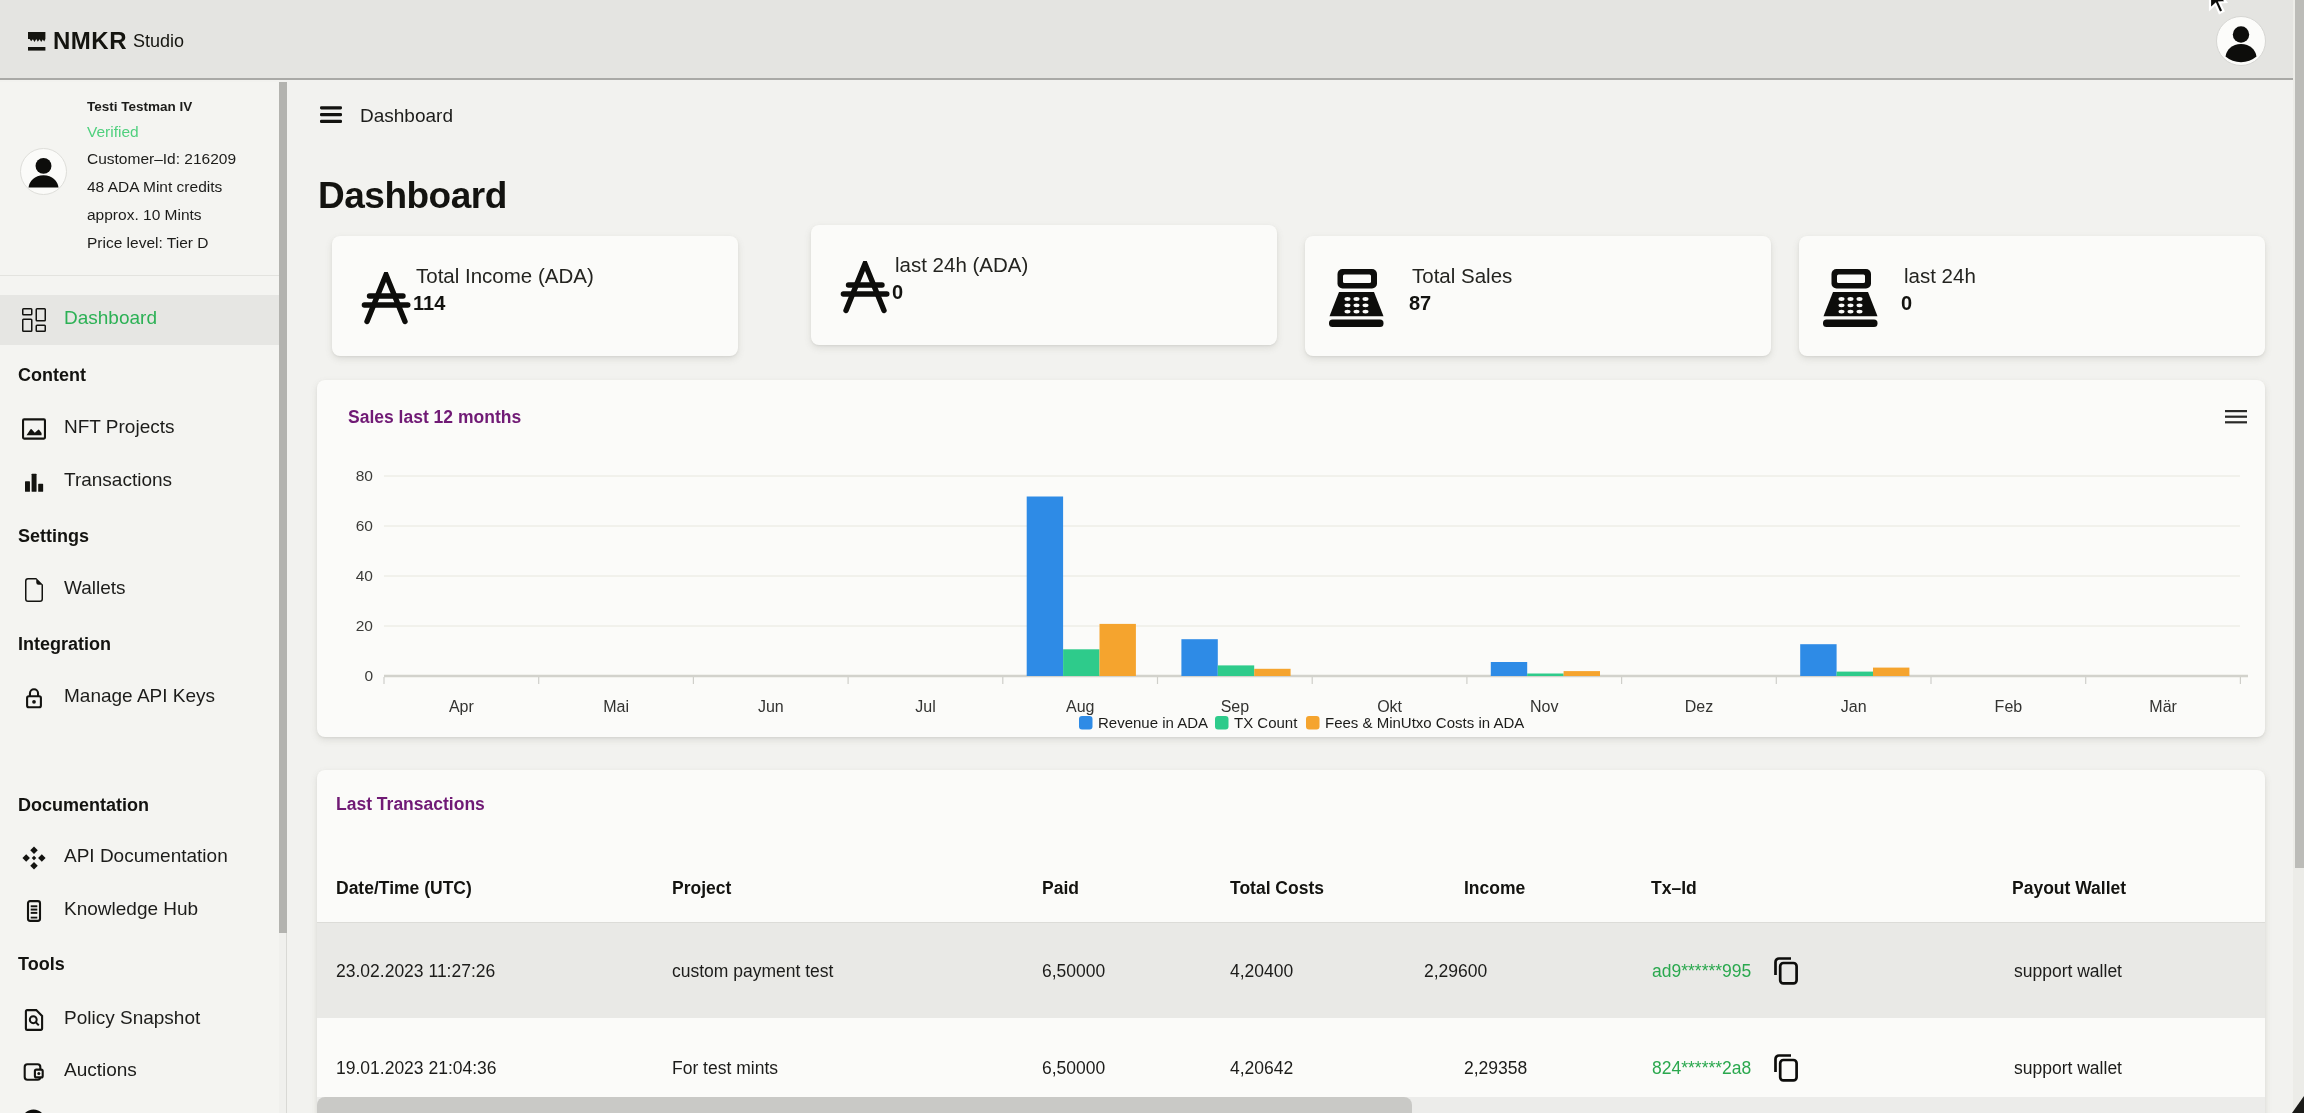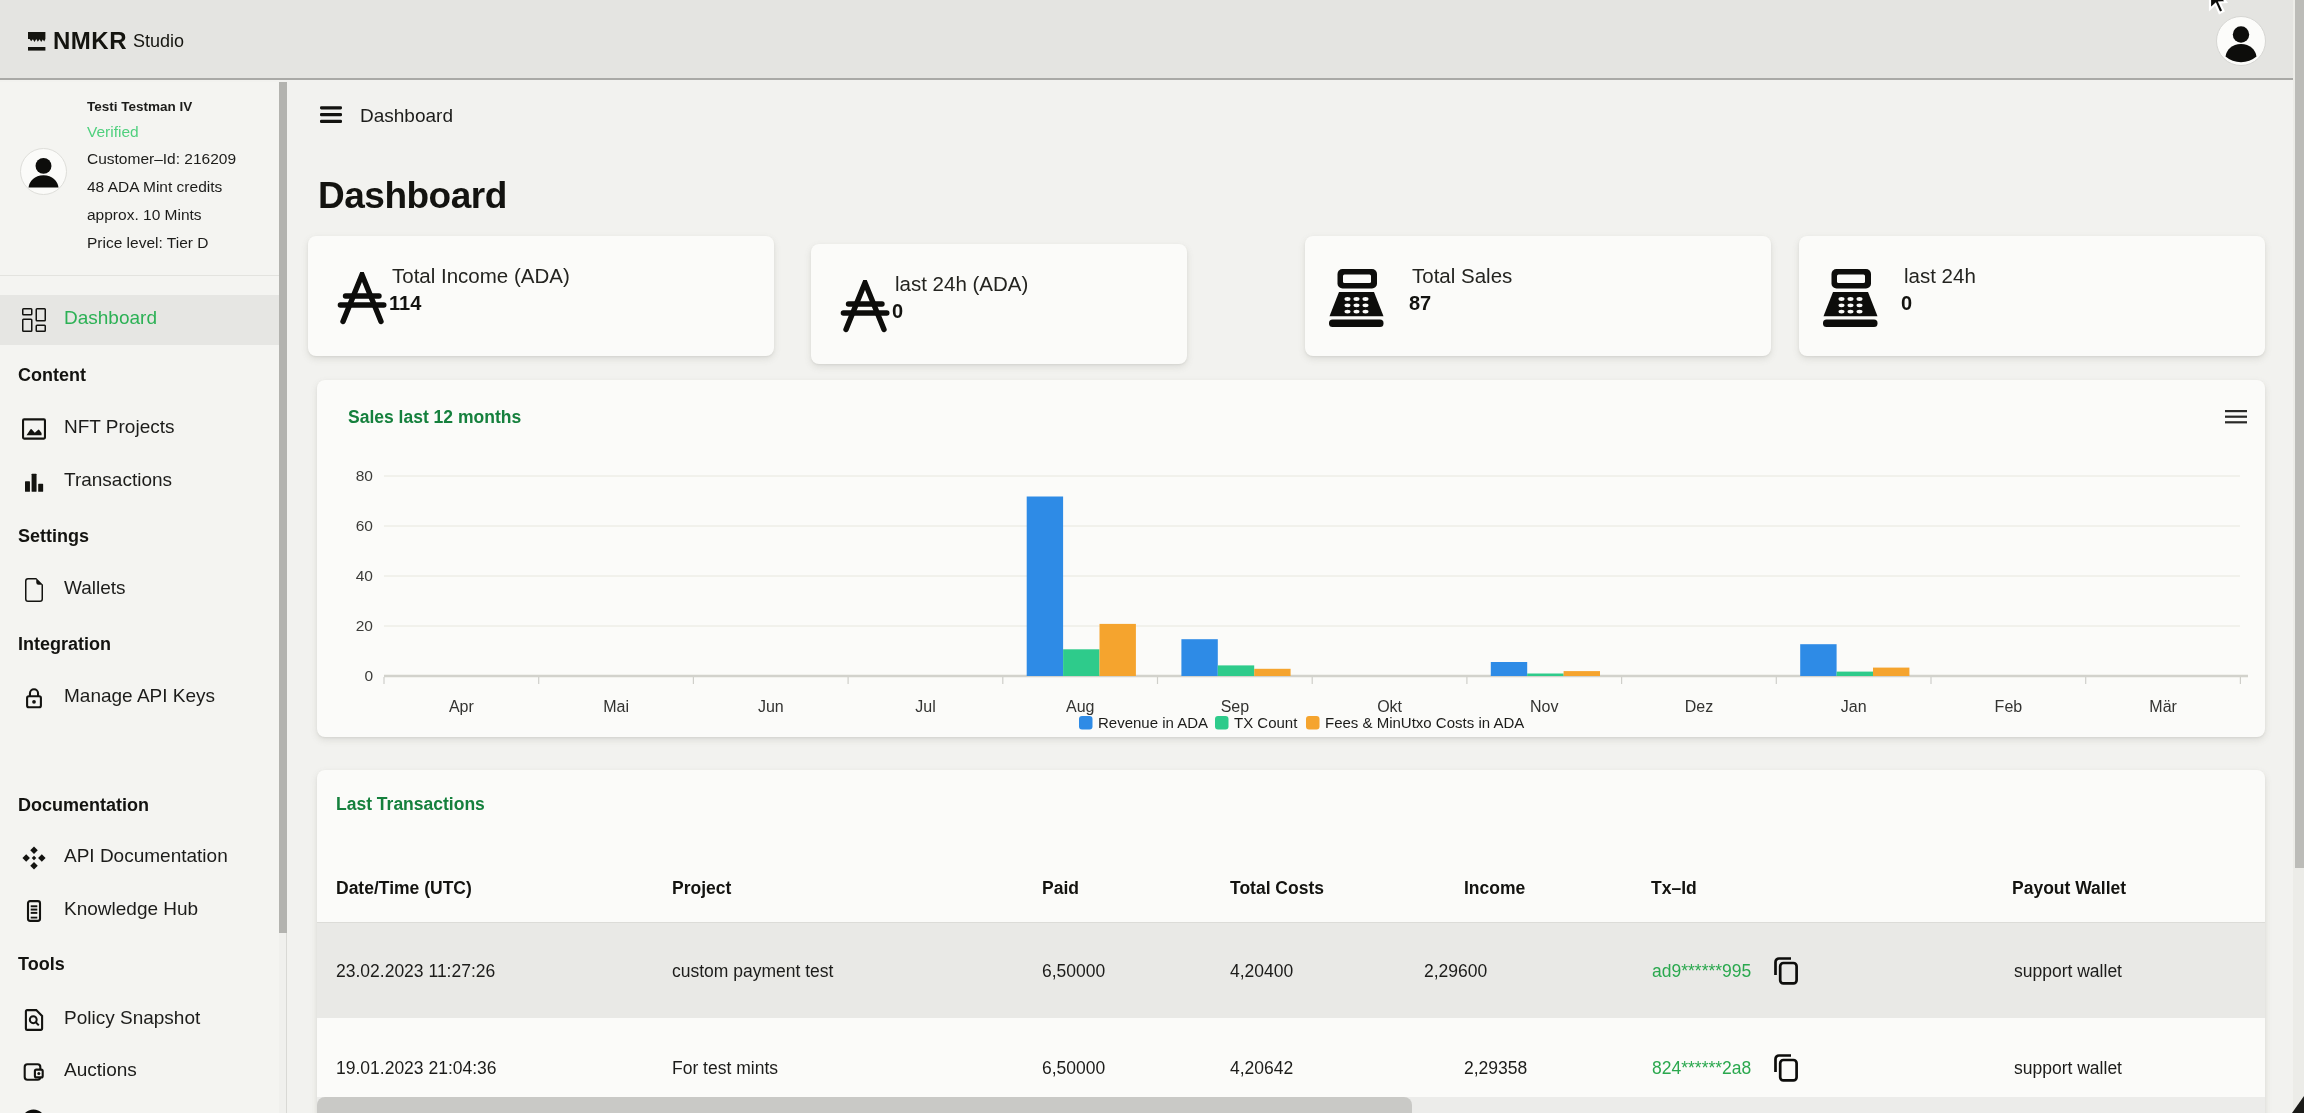--- a/index.html
+++ b/index.html
@@ -25,21 +25,21 @@
   .nav-item.active { background:#e6e6e3; }
   .nav-item .ic { position:absolute; left:22px; top:13px; width:24px; height:24px; }
   .nav-item .tx { position:absolute; left:64px; top:12px; font-size:19px; color:#1c1c1a; white-space:nowrap; }
   .nav-item.active .tx { color:#2cb155; }
   .nav-head { position:absolute; left:18px; font-size:18px; font-weight:bold; color:#131310; }
   .card { position:absolute; background:#fbfbf9; border-radius:8px; box-shadow:0 3px 7px rgba(110,110,100,0.16), 0 1px 2px rgba(110,110,100,0.10); z-index:5; }
   .stat-label { position:absolute; left:84px; top:28px; font-size:20.5px; color:#242420; white-space:nowrap; }
   .stat-value { position:absolute; left:81px; top:56px; font-size:20px; font-weight:bold; color:#131310; }
   .stat-ic { position:absolute; left:29px; top:32px; }
   .abs { position:absolute; }
-  .card-title { font-size:17.5px; font-weight:bold; color:#15803d; white-space:nowrap; }
+  .card-title { font-size:17.5px; font-weight:bold; color:#701a75; white-space:nowrap; }
   .th { position:absolute; top:878px; font-size:17.5px; font-weight:bold; color:#131310; z-index:8; white-space:nowrap;}
   .td1 { position:absolute; top:961px; font-size:17.5px; color:#1c1c1a; z-index:8; white-space:nowrap;}
   .td2 { position:absolute; top:1058px; font-size:17.5px; color:#1c1c1a; z-index:8; white-space:nowrap;}
   .green { color:#2aa84e; }
 </style>
 </head>
 <body>
 
 <div id="header">
   <div id="logo">
@@ -168,32 +168,32 @@
   </svg>
 
 <svg class="abs" style="left:320px; top:106px; z-index:6;" width="23" height="18" viewBox="0 0 23 18">
   <rect y="0.2" width="22" height="3.2" rx="1.3" fill="#131310"></rect>
   <rect y="7.0" width="22" height="3.2" rx="1.3" fill="#131310"></rect>
   <rect y="13.8" width="22" height="3.2" rx="1.3" fill="#131310"></rect>
 </svg>
 <div class="abs" style="left:360px; top:105px; font-size:19px; z-index:6;">Dashboard</div>
 <div class="abs" style="left:318px; top:175px; font-size:37px; font-weight:bold; color:#131310; letter-spacing:-0.5px; z-index:6;">Dashboard</div>
 
-<div class="card" style="left:308px; top:236px; width:466px; height:120px;padding-left:48px;">
+<div class="card" style="left:332px; top:236px; width:406px; height:120px;padding-left:48px;">
   <svg class="stat-ic" style="top:36px;" width="50" height="53" viewBox="0 0 50 53">
     <g stroke="#0d0d0b" stroke-width="5.4" stroke-linecap="round" fill="none">
       <path d="M6 49.5 L25 2.8 L44 49.5"></path>
       <path d="M8.5 24 H42"></path>
       <path d="M3.4 33 H46.8"></path>
     </g>
   </svg>
   <div class="stat-label">Total Income (ADA)</div>
   <div class="stat-value">114</div>
 </div>
-<div class="card" style="left:811px; top:244px; width:376px; height:120px;">
+<div class="card" style="left:811px; top:225px; width:466px; height:120px;">
   <svg class="stat-ic" style="top:36px;" width="50" height="53" viewBox="0 0 50 53">
     <g stroke="#0d0d0b" stroke-width="5.4" stroke-linecap="round" fill="none">
       <path d="M6 49.5 L25 2.8 L44 49.5"></path>
       <path d="M8.5 24 H42"></path>
       <path d="M3.4 33 H46.8"></path>
     </g>
   </svg>
   <div class="stat-label">last 24h (ADA)</div>
   <div class="stat-value">0</div>
 </div>

